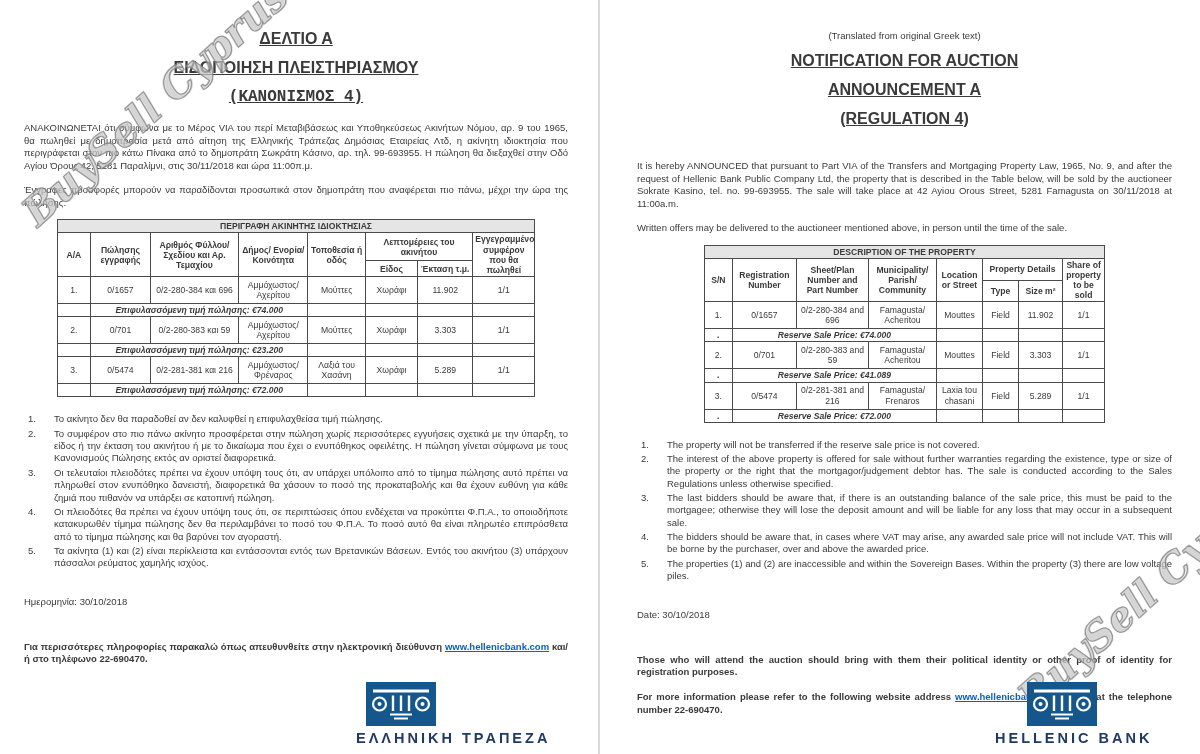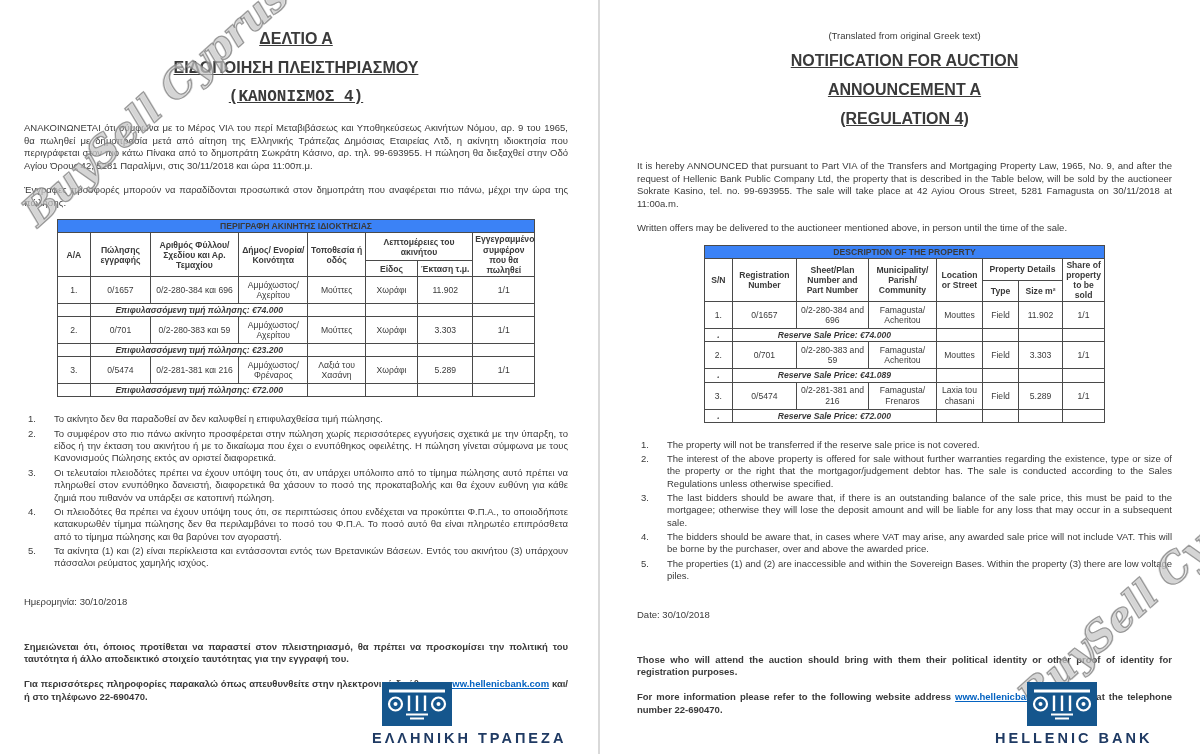--- a/index.html
+++ b/index.html
@@ -14,34 +14,34 @@
   .pre-title { font-size:9.5px; margin-bottom:11px; color:#3a3a3a; }
   p.body { font-size:9.5px; line-height:1.34; text-align:justify; margin-bottom:11px; }
   p.note { font-size:9.5px; line-height:1.34; text-align:justify; font-weight:bold; margin-bottom:12px; }
   .date-line { font-size:9.5px; margin:26px 0 34px 0; }
   a.link { color:#0563c1; text-decoration:underline; cursor:pointer; }
 
   table.ptable { border-collapse:collapse; table-layout:fixed; margin:10px auto 14px auto; font-size:8.6px; color:#3a3a3a; }
   .ptable-left  { width:88%; }
   .ptable-right { width:75%; }
   table.ptable td { border:1px solid #4a4a4a; text-align:center; vertical-align:middle; padding:1px 2px; line-height:1.18; }
-  td.tband { background:#3b82f6; font-weight:bold; }
+  td.tband { background:#e5e5e5; font-weight:bold; }
   tr.hdr td { font-weight:bold; background:#fff; }
   tr.rrow td { font-weight:bold;font-style:italic; }
   td.rsv { text-align:left; padding-left:4px; }
   tr.drow td { height:27px; }
   tr.rrow td { height:13px; }
 
   .nlist { margin:16px 0 0 4px; }
   .li { display:flex; font-size:9.5px; line-height:1.3; margin-bottom:2px; }
   .li .num { width:16px; flex:0 0 16px; }
   .li .txt { flex:1; margin-left:10px; text-align:justify; }
 
   .logo-block { position:absolute; bottom:8px; width:215px; }
-  .logo-block-left  { left:372px; }
+  .logo-block-left  { left:356px; }
   .logo-block-right { left:395px; }
   .logo-mark { display:block; margin-left:10px; margin-bottom:4px; }
   .logo-text { font-size:14.5px; font-weight:bold; letter-spacing:3px; color:#1f3a63; white-space:nowrap; }
 
   .watermark { position:absolute; width:280px; text-align:center; font-family:"DejaVu Serif", serif; font-style:italic; font-weight:bold; font-size:40px; color:rgba(240,240,240,0.35); -webkit-text-stroke:1.2px rgba(125,125,125,0.75); text-shadow:1px 1px 0 rgba(150,150,150,0.35), -1px -1px 0 rgba(170,170,170,0.35); pointer-events:none; white-space:nowrap; }
   .wm-left  { left:-8px; top:100px; transform:rotate(-42deg); }
   .wm-right { left:388px; top:585px; transform:rotate(-42deg); }
 </style>
 </head>
 <body>
@@ -163,21 +163,20 @@
           <span class="txt">Οι πλειοδότες θα πρέπει να έχουν υπόψη τους ότι, σε περιπτώσεις όπου ενδέχεται να προκύπτει Φ.Π.Α., το οποιοδήποτε κατακυρωθέν τίμημα πώλησης δεν θα περιλαμβάνει το ποσό του Φ.Π.Α. Το ποσό αυτό θα είναι πληρωτέο επιπρόσθετα από το τίμημα πώλησης και θα βαρύνει τον αγοραστή.</span>
         </div>
       <div class="li">
           <span class="num">5.</span>
           <span class="txt">Τα ακίνητα (1) και (2) είναι περίκλειστα και εντάσσονται εντός των Βρετανικών Βάσεων. Εντός του ακινήτου (3) υπάρχουν πάσσαλοι ρεύματος χαμηλής ισχύος.</span>
         </div>
     </div>
 
     <div class="date-line">Ημερομηνία: 30/10/2018</div>
 
-    <p class="note">Σημειώνεται ότι, όποιος προτίθεται να παραστεί στον πλειστηριασμό, θα πρέπει να προσκομίσει την πολιτική του ταυτότητα ή άλλο αποδεικτικό στοιχείο ταυτότητας για την εγγραφή του.</p>
     <p class="note"><span>Για περισσότερες πληροφορίες παρακαλώ όπως απευθυνθείτε στην ηλεκτρονική διεύθυνση </span><a class="link">www.hellenicbank.com</a><span> και/ή στο τηλέφωνο 22-690470.</span></p>
 
     <div class="logo-block logo-block-left">
       <svg class="logo-mark" width="70" height="44" viewBox="0 0 70 44">
         <rect x="0" y="0" width="70" height="44" fill="#15568d"></rect>
         <line x1="7" y1="9" x2="63" y2="9" stroke="#ffffff" stroke-width="3"></line>
         <circle cx="13.5" cy="22" r="6.5" fill="none" stroke="#ffffff" stroke-width="2.2"></circle>
         <circle cx="13.5" cy="22" r="2" fill="#ffffff"></circle>
         <circle cx="56.5" cy="22" r="6.5" fill="none" stroke="#ffffff" stroke-width="2.2"></circle>
         <circle cx="56.5" cy="22" r="2" fill="#ffffff"></circle>

